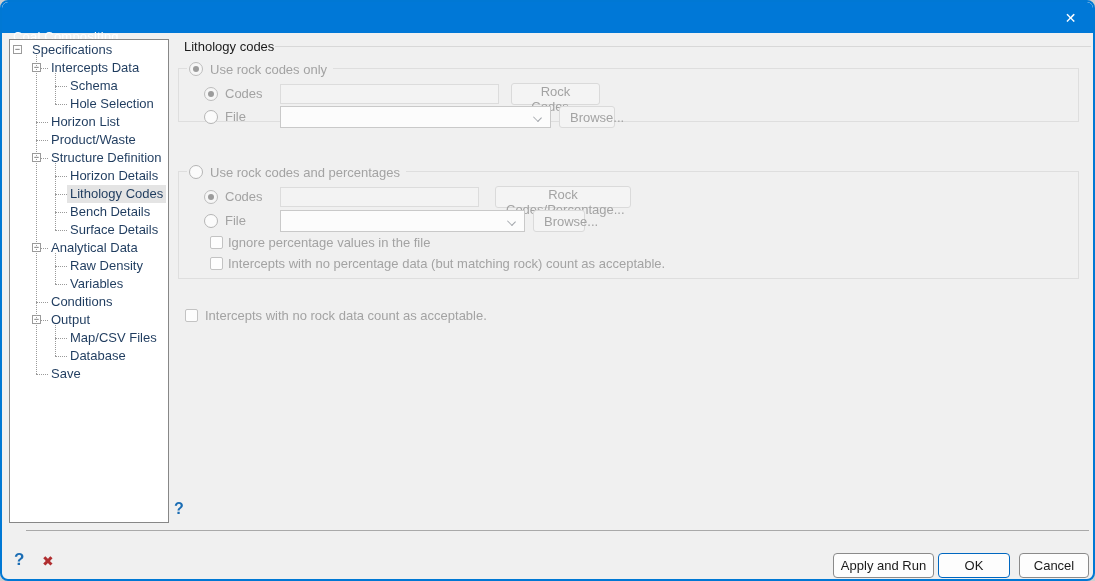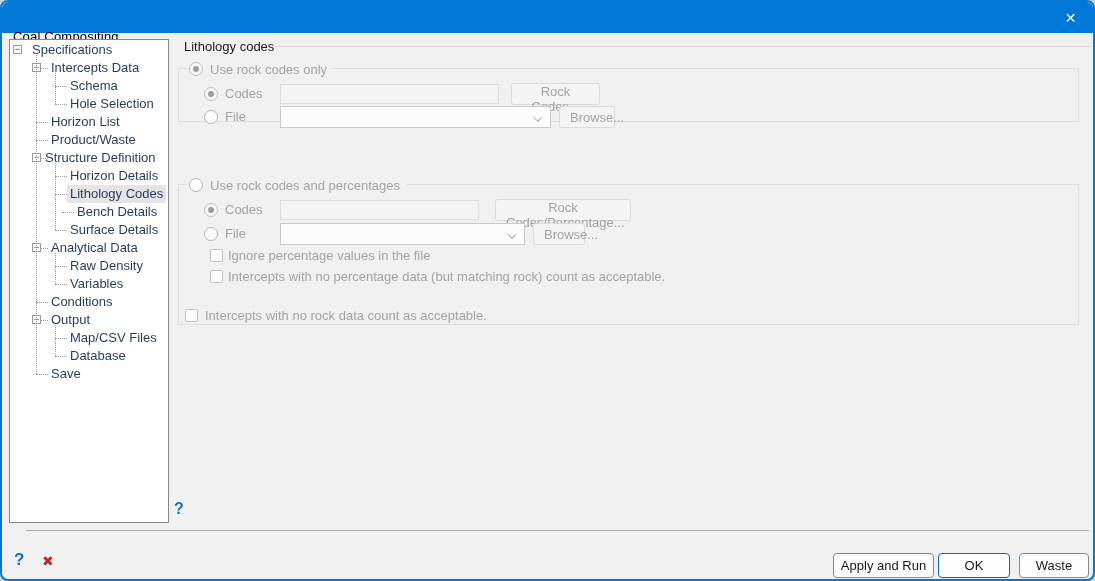--- a/index.html
+++ b/index.html
@@ -2,40 +2,40 @@
 <html style="--titlebar: #0078D7; --window-border: #0078D4; --dialog-bg: #F0F0F0; --tree-text: #1F3C5F; --tree-selected-bg: #E4E4E4; --disabled-text: #A3A3A3; --group-border: #DEDEDE; --help-blue: #1B6DB4; --error-red: #B02E30; --ok-border: #0067C0; --button-border: #8A8A8A;"><head>
 <meta charset="utf-8">
 <style>
   html,body{margin:0;padding:0;background:#cfcfcf;font-family:"Liberation Sans","DejaVu Sans",sans-serif;}
   *{box-sizing:border-box;}
   .window{position:relative;width:1095px;height:581px;background:var(--dialog-bg);
     border:2px solid var(--window-border);border-radius:8px;overflow:hidden;}
   
   .titlebar{position:absolute;left:0;top:0;right:0;height:31px;background:var(--titlebar);
     border-radius:6px 6px 0 0;display:flex;align-items:center;}
-  .title{color:#000000;font-size:13px;padding-left:11px;letter-spacing:.2px;margin-top:37px;}
+  .title{color:#ffffff;font-size:13px;padding-left:11px;letter-spacing:.2px;margin-top:37px;}
   .close-btn{position:absolute;right:0;top:0;width:45px;height:31px;display:flex;
     align-items:center;justify-content:center;color:#fff;font-size:14px;cursor:default;}
   
   .tree-panel{position:absolute;left:7px;top:37px;width:160px;height:484px;background:#fff;
     border:1px solid #878787;overflow:hidden;}
   .tree-row{position:absolute;left:0;width:100%;height:18px;font-size:13px;color:var(--tree-text);}
   .tree-label{position:absolute;top:0;line-height:18px;white-space:nowrap;}
   .tree-label.sel{background:var(--tree-selected-bg);padding:0 3px;margin-left:-3px;}
   .tree-guide{position:absolute;width:1px;border-left:1px dotted #9a9a9a;}
   .tree-stub{position:absolute;top:9px;height:1px;width:12px;border-top:1px dotted #9a9a9a;}
   .expander{position:absolute;top:4px;width:9px;height:9px;background:#fff;border:1px solid #9b9b9b;
     font-size:9px;line-height:7px;text-align:center;color:#3c3c3c;}
   
   .main{position:absolute;left:167px;top:32px;right:0;bottom:45px;}
   .section-title{position:absolute;left:15px;top:5px;font-size:13px;color:#1b1b1b;}
   .section-rule{position:absolute;left:106px;top:12px;width:816px;height:1px;background:#d8d8d8;}
   .group{position:absolute;left:9px;width:901px;border:1px solid var(--group-border);}
   .g1{top:34px;height:54px;}
-  .g2{top:137px;height:141px;margin-top:13px;}
+  .g2{top:137px;height:108px;}
   .legend{position:absolute;left:8px;top:-8px;display:flex;align-items:center;gap:7px;
     background:var(--dialog-bg);padding:0 6px 0 2px;height:16px;}
   .glabel,.ctl-label,.cb-label{font-size:13px;color:var(--disabled-text);white-space:nowrap;}
   .radio{width:14px;height:14px;border-radius:50%;background:#fbfbfb;border:1px solid #b5b5b5;
     position:relative;flex:0 0 auto;}
   .radio.abs{position:absolute;}
   .radio.sel{border-color:#bdbdbd;background:#f6f6f6;}
   .radio.sel::after{content:"";position:absolute;left:3px;top:3px;width:6px;height:6px;
     border-radius:50%;background:#9c9c9c;}
   .ctl-label{position:absolute;line-height:20px;}
@@ -91,31 +91,31 @@
         <span class="tree-stub" style="left: 26px;"></span>
         <span class="tree-label" style="left: 41px;">Horizon List</span>
       </div>
       <div class="tree-row" style="top: 91px;">
         <span class="tree-stub" style="left: 26px;"></span>
         <span class="tree-label" style="left: 41px;">Product/Waste</span>
       </div>
       <div class="tree-row" style="top: 109px;">
         <span class="tree-stub" style="left: 26px;"></span>
         <span class="expander" style="left: 22px;">−</span>
-        <span class="tree-label" style="left: 35px;">Structure Definition</span>
+        <span class="tree-label" style="left: 41px;">Structure Definition</span>
       </div>
       <div class="tree-row" style="top: 127px;">
         <span class="tree-stub" style="left: 45px;"></span>
         <span class="tree-label" style="left: 60px;">Horizon Details</span>
       </div>
       <div class="tree-row" style="top: 145px;">
         <span class="tree-stub" style="left: 45px;"></span>
         <span class="tree-label sel" style="left: 60px;">Lithology Codes</span>
       </div>
-      <div class="tree-row" style="top: 163px; margin-left: 7px;">
+      <div class="tree-row" style="top: 163px;">
         <span class="tree-stub" style="left: 45px;"></span>
         <span class="tree-label" style="left: 60px;">Bench Details</span>
       </div>
       <div class="tree-row" style="top: 181px;">
         <span class="tree-stub" style="left: 45px;"></span>
         <span class="tree-label" style="left: 60px;">Surface Details</span>
       </div>
       <div class="tree-row" style="top: 199px;">
         <span class="tree-stub" style="left: 26px;"></span>
         <span class="expander" style="left: 22px;">−</span>
@@ -203,15 +203,15 @@
     <span class="cb-label" style="left:36px;top:272px">Intercepts with no rock data count as acceptable.</span>
 
     <span class="help-q" style="left:5px;top:466px">?</span>
   </div>
 
   <div class="divider"></div>
   <span class="footer-q">?</span>
   <span class="footer-x">✖</span>
   <button class="fbtn" style="left:831px;width:101px">Apply and Run</button>
   <button class="fbtn ok" style="left:936px;width:72px">OK</button>
-  <button class="fbtn" style="left:1017px;width:70px">Waste</button>
+  <button class="fbtn" style="left:1017px;width:70px">Cancel</button>
 
 </div>
 
 </body></html>

